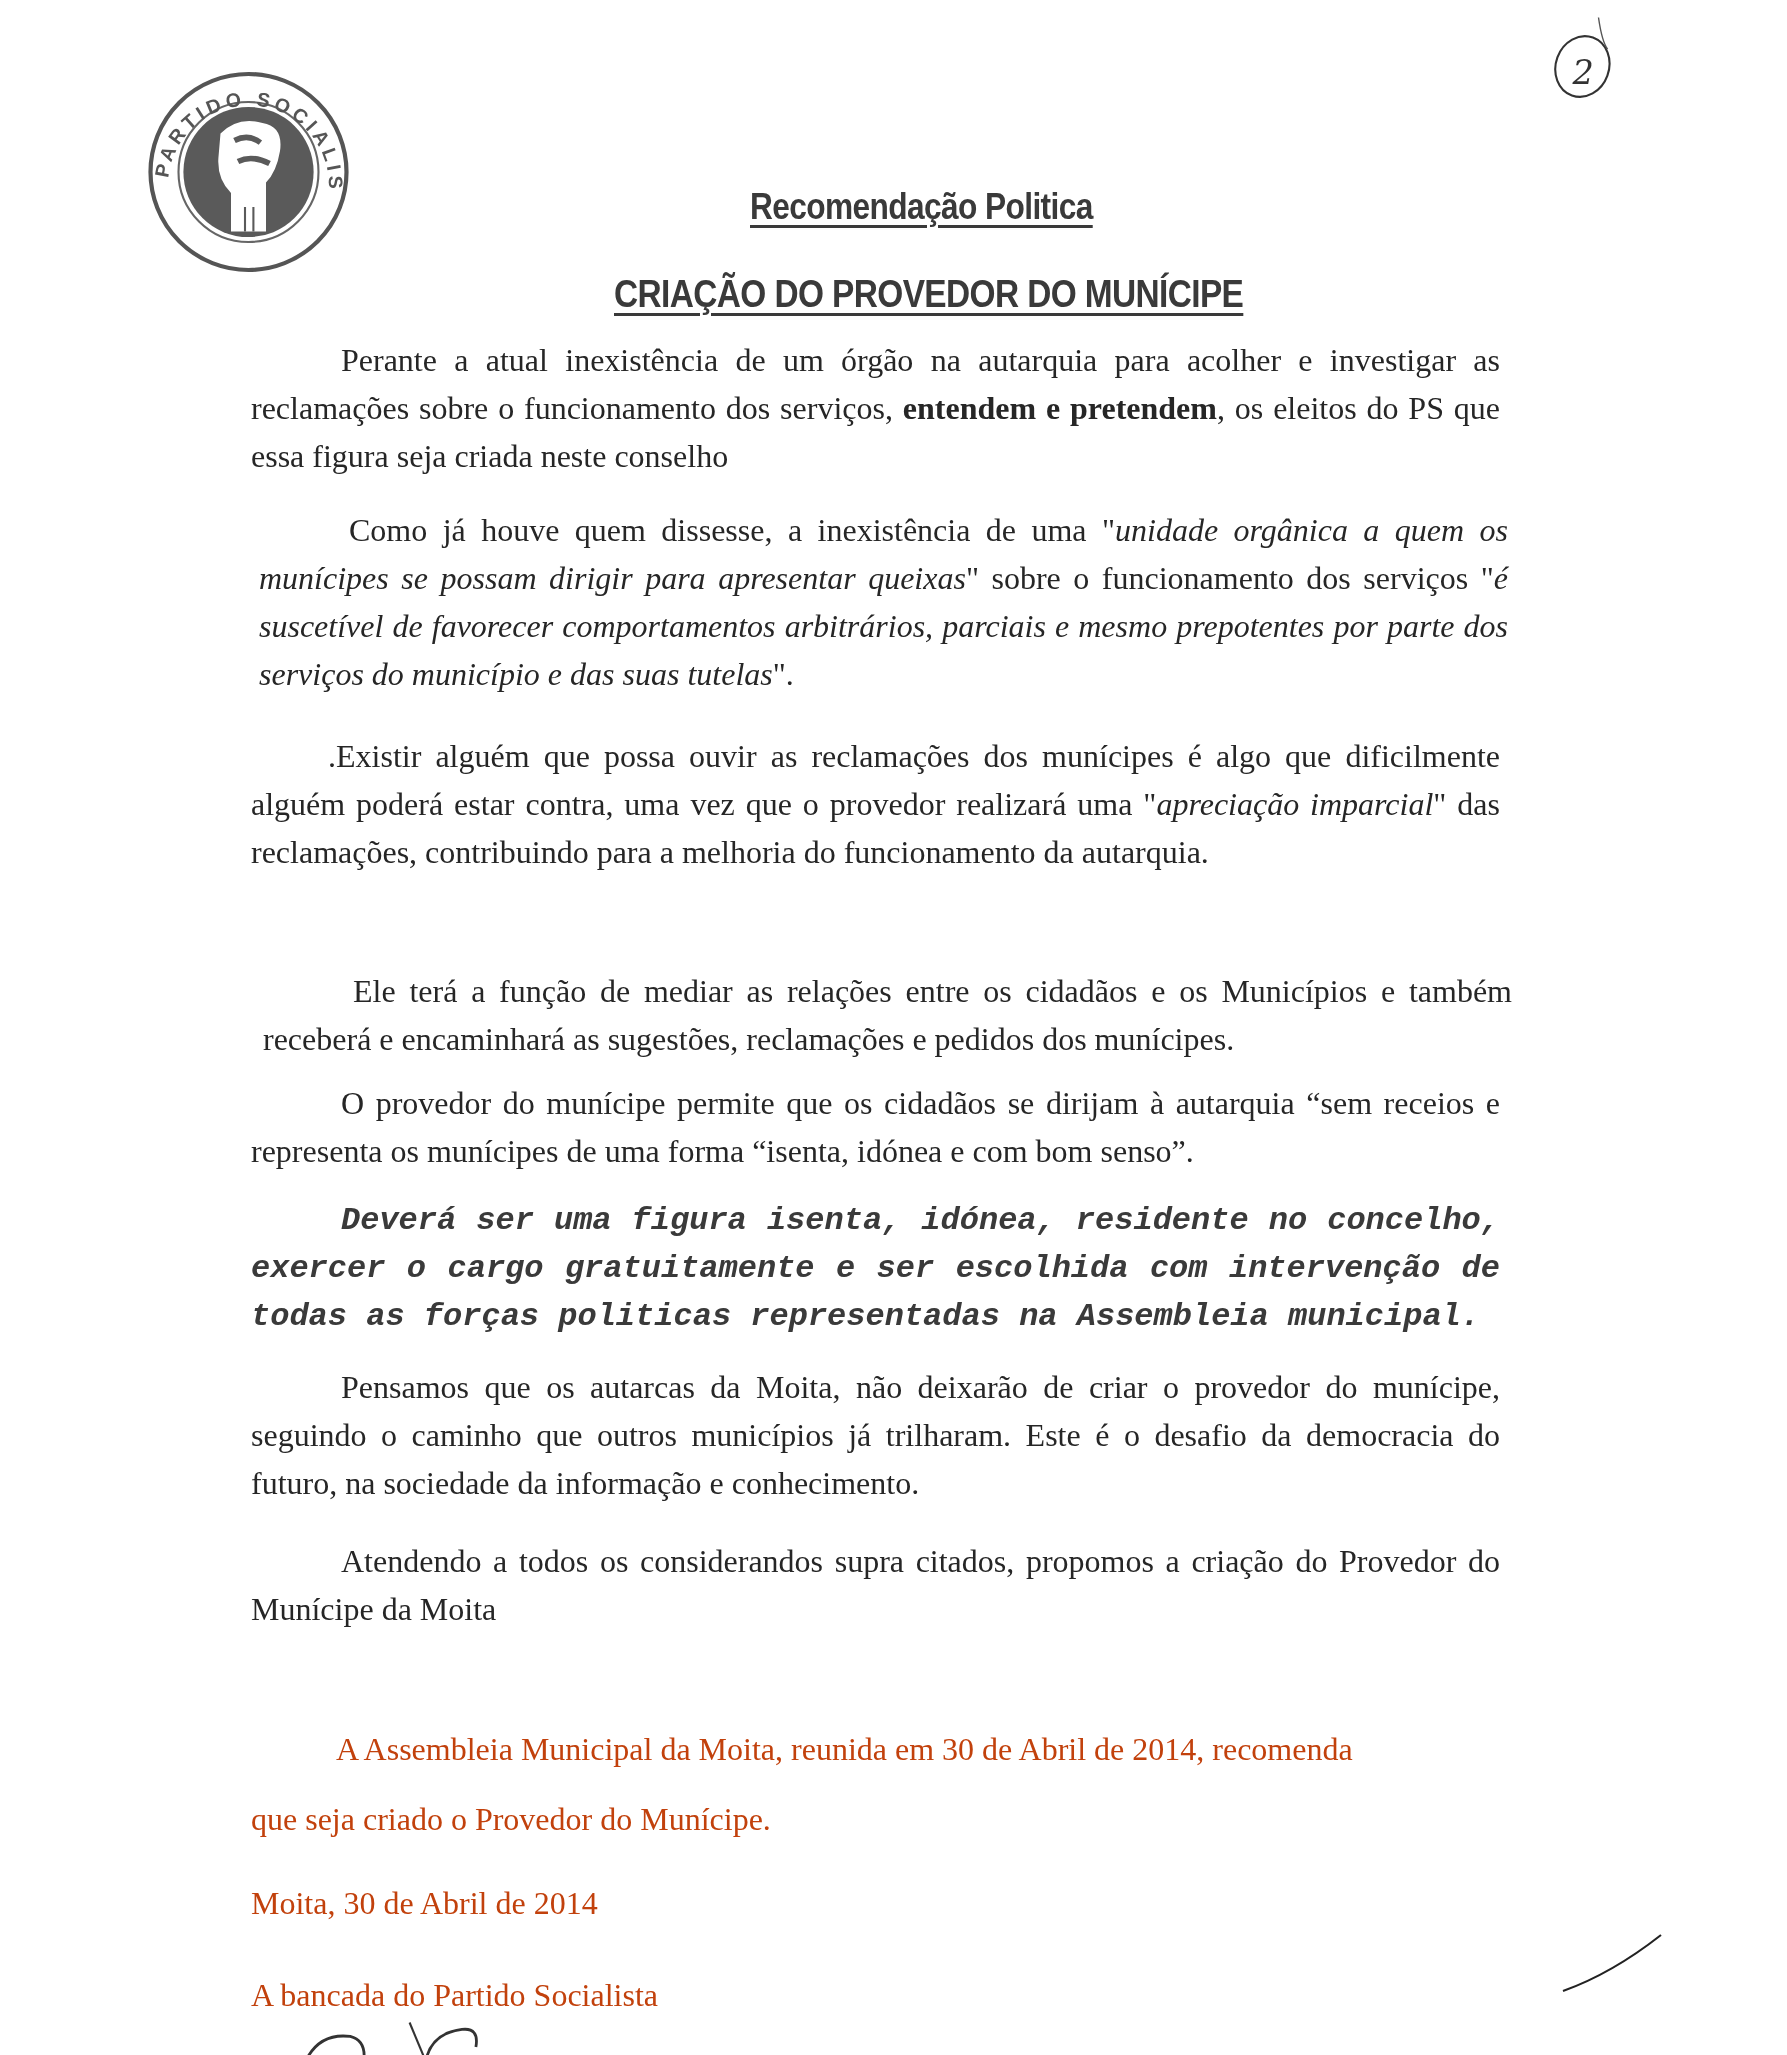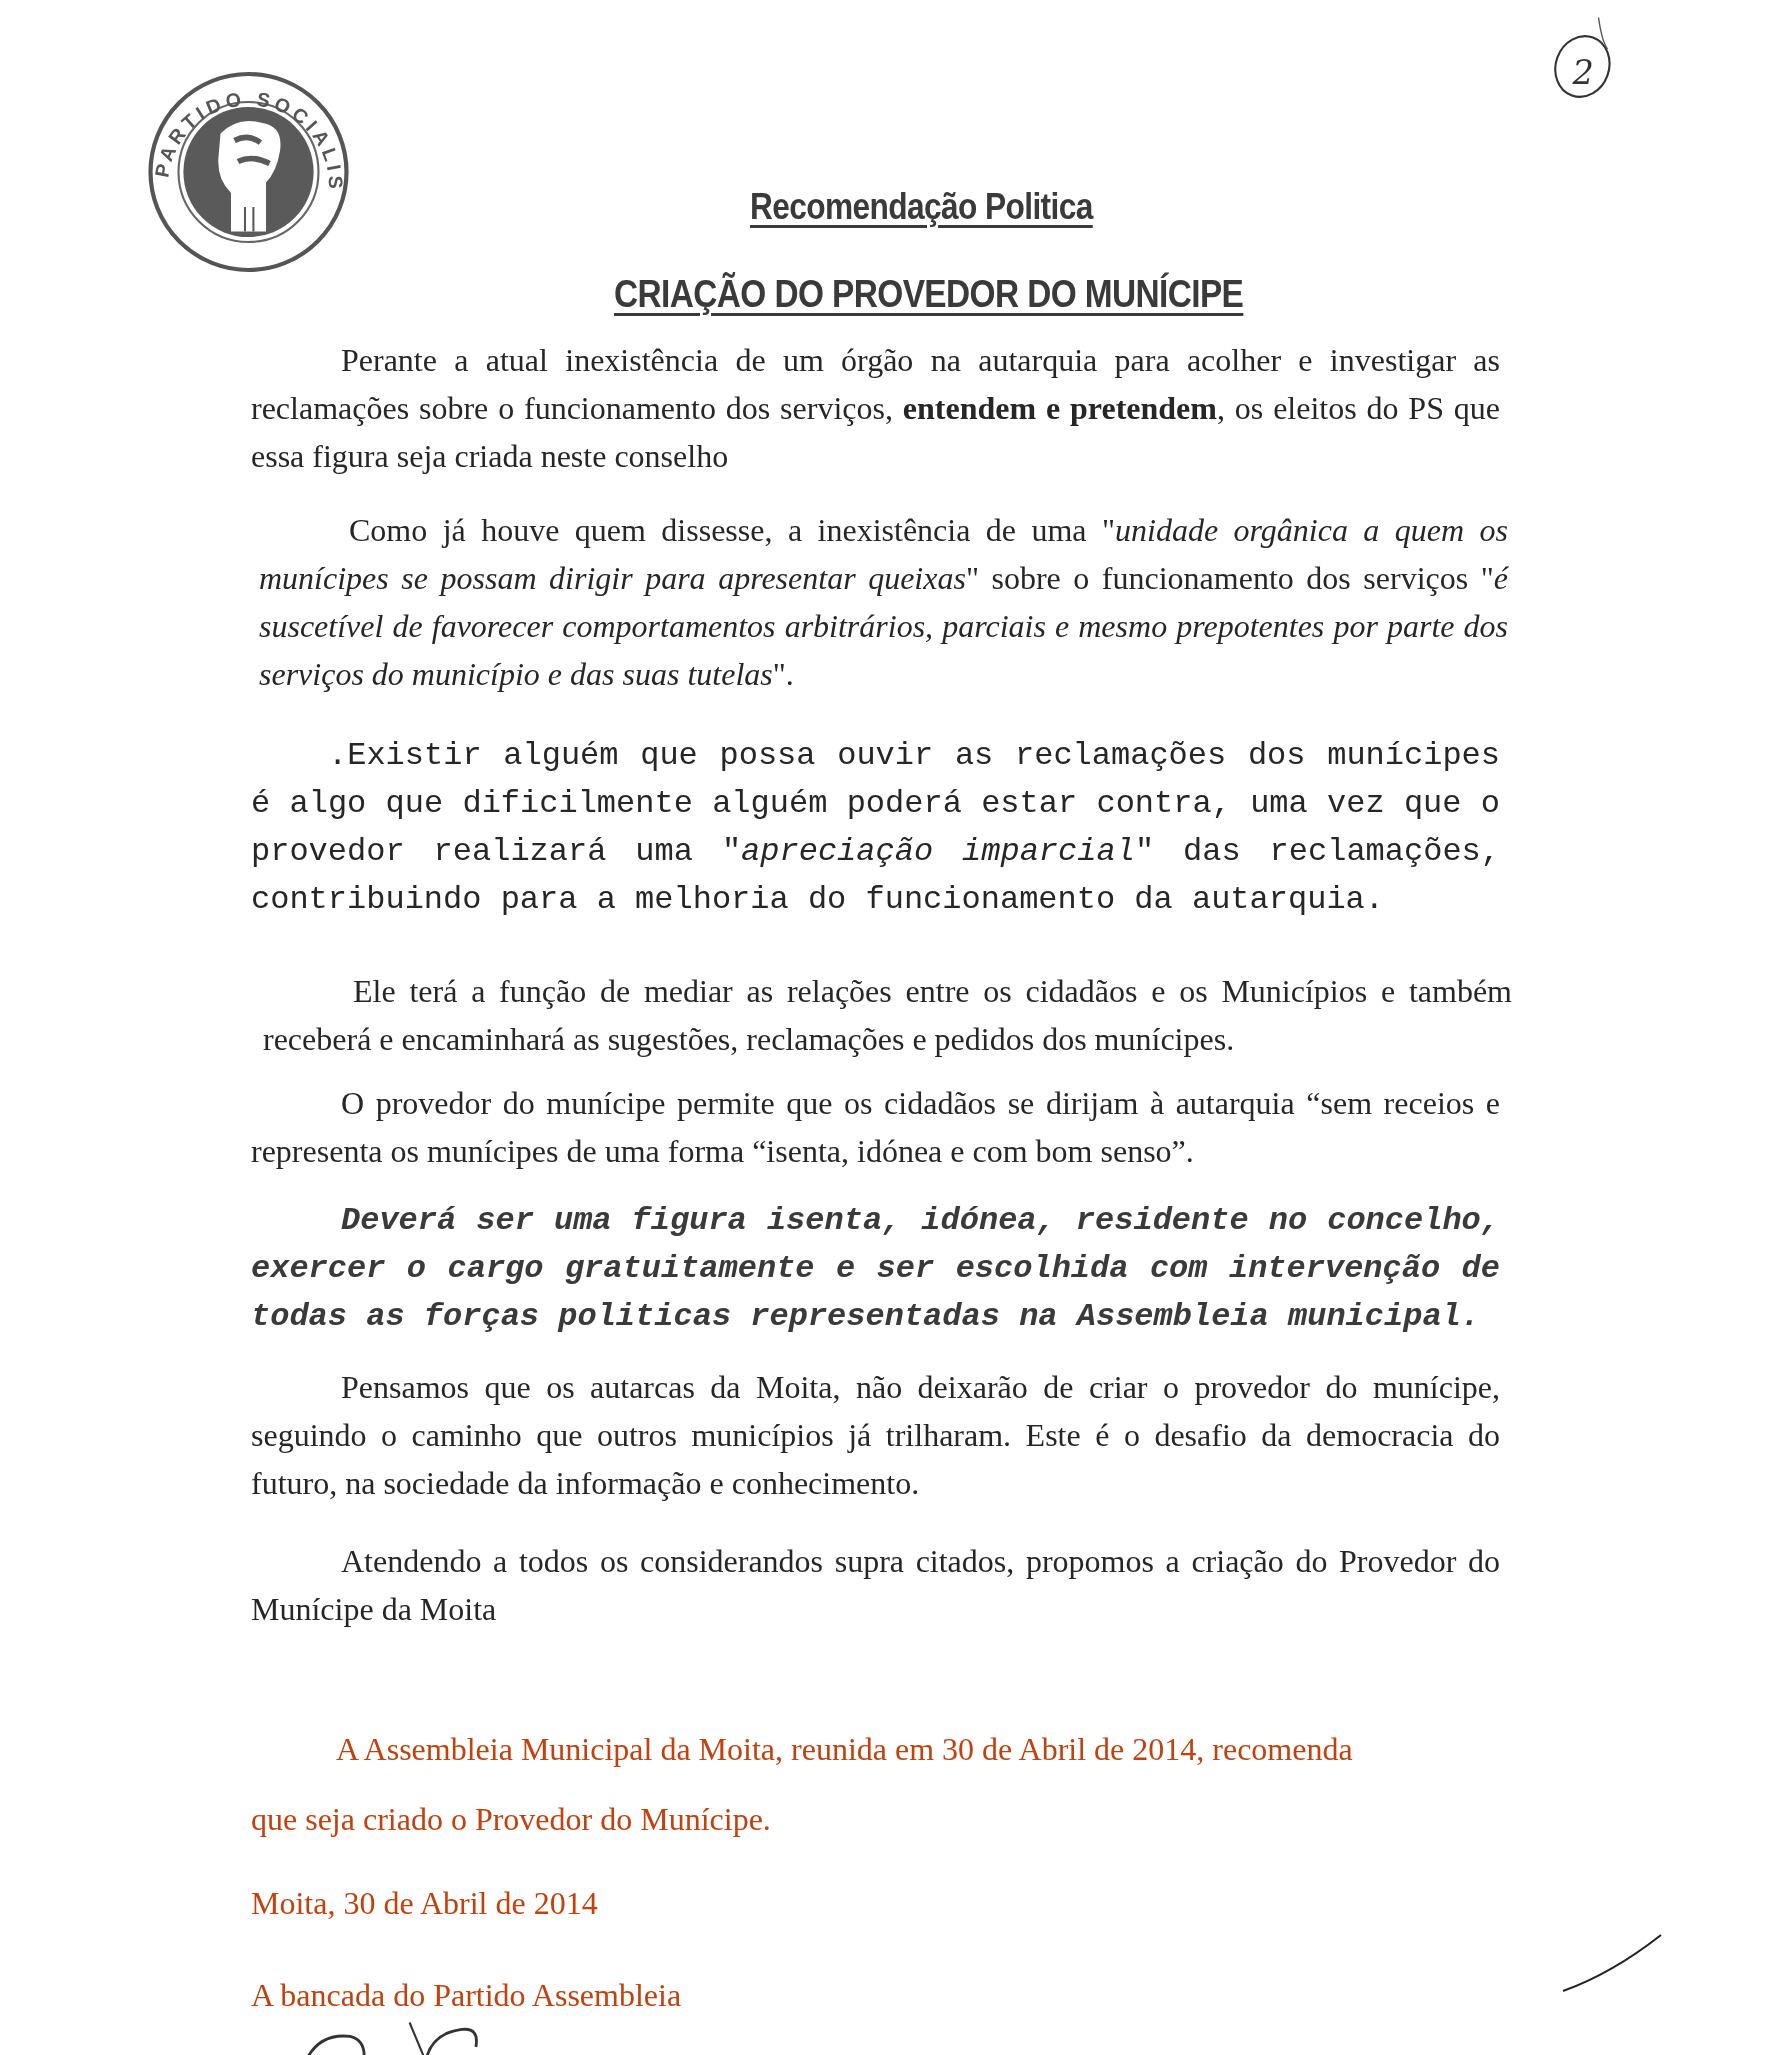--- a/index.html
+++ b/index.html
@@ -66,21 +66,21 @@
 <div class="abs heading h2">CRIAÇÃO DO PROVEDOR DO MUNÍCIPE</div>
 
 <p class="abs para" style="top:336px;margin:0;">
   <span class="indent"></span><span>Perante a atual  inexistência de um órgão na autarquia para acolher e investigar as reclamações sobre o funcionamento dos serviços, </span><span class="strong">entendem e pretendem</span><span>, os eleitos do PS que essa figura seja criada neste conselho</span>
 </p>
 
 <p class="abs para" style="top:498px;margin:8px;">
   <span class="indent"></span><span>Como já houve quem dissesse, a inexistência de uma "</span><em>unidade orgânica a quem os munícipes se possam dirigir para apresentar queixas</em><span>" sobre o funcionamento dos serviços "</span><em>é suscetível de favorecer comportamentos arbitrários, parciais e mesmo prepotentes por parte dos serviços do município e das suas tutelas</em><span>".</span>
 </p>
 
-<p class="abs para" style="top:732px;margin:0;font-family:Liberation Mono, monospace;">
+<p class="abs para" style="top:732px;margin:0;">
   <span class="indent" style="width:77px"></span><span>.Existir alguém que possa ouvir as reclamações dos munícipes é algo que dificilmente alguém poderá estar contra, uma vez que  o provedor realizará uma "</span><em>apreciação imparcial</em><span>" das reclamações, contribuindo para a melhoria do funcionamento da autarquia.</span>
 </p>
 
 <p class="abs para" style="top:955px;margin:12px;">
   <span class="indent"></span><span>Ele terá a função de mediar as relações entre os cidadãos e os Municípios e também receberá e encaminhará as sugestões, reclamações e pedidos dos munícipes.</span>
 </p>
 
 <p class="abs para" style="top:1079px;margin:0;">
   <span class="indent" style="width:90px"></span><span>O provedor do munícipe permite que os cidadãos se dirijam à autarquia “sem receios e representa os munícipes de uma forma “isenta, idónea e com bom senso”.</span>
 </p>
@@ -95,21 +95,21 @@
 
 <p class="abs para" style="top:1537px;margin:0;">
   <span class="indent"></span><span>Atendendo a todos os considerandos supra citados, propomos a criação do Provedor do Munícipe da Moita</span>
 </p>
 
 <div class="abs line" style="top:1731px;left:336px;width:1164px;text-align:justify;">A Assembleia Municipal da Moita, reunida em 30 de Abril de 2014, recomenda</div>
 <div class="abs line" style="top:1801px;">que seja criado o Provedor do Munícipe.</div>
 
 <div class="abs line" style="top:1885px;">Moita, 30 de Abril de 2014</div>
 
-<div class="abs line" style="top:1977px;">A bancada do Partido Assembleia</div>
+<div class="abs line" style="top:1977px;">A bancada do Partido Socialista</div>
 
 <div class="abs sig-stroke">
   <svg viewBox="0 0 170 110" width="119" height="77">
     <path d="M 10 100 Q 80 75 150 20" stroke="#222" stroke-width="3" fill="none"></path>
   </svg>
 </div>
 
 <div class="abs signature">
   <svg viewBox="0 0 400 53" width="280" height="37">
     <path d="M 20 53 Q 40 20 80 25 Q 100 30 100 53" stroke="#333" stroke-width="4" fill="none"></path>

